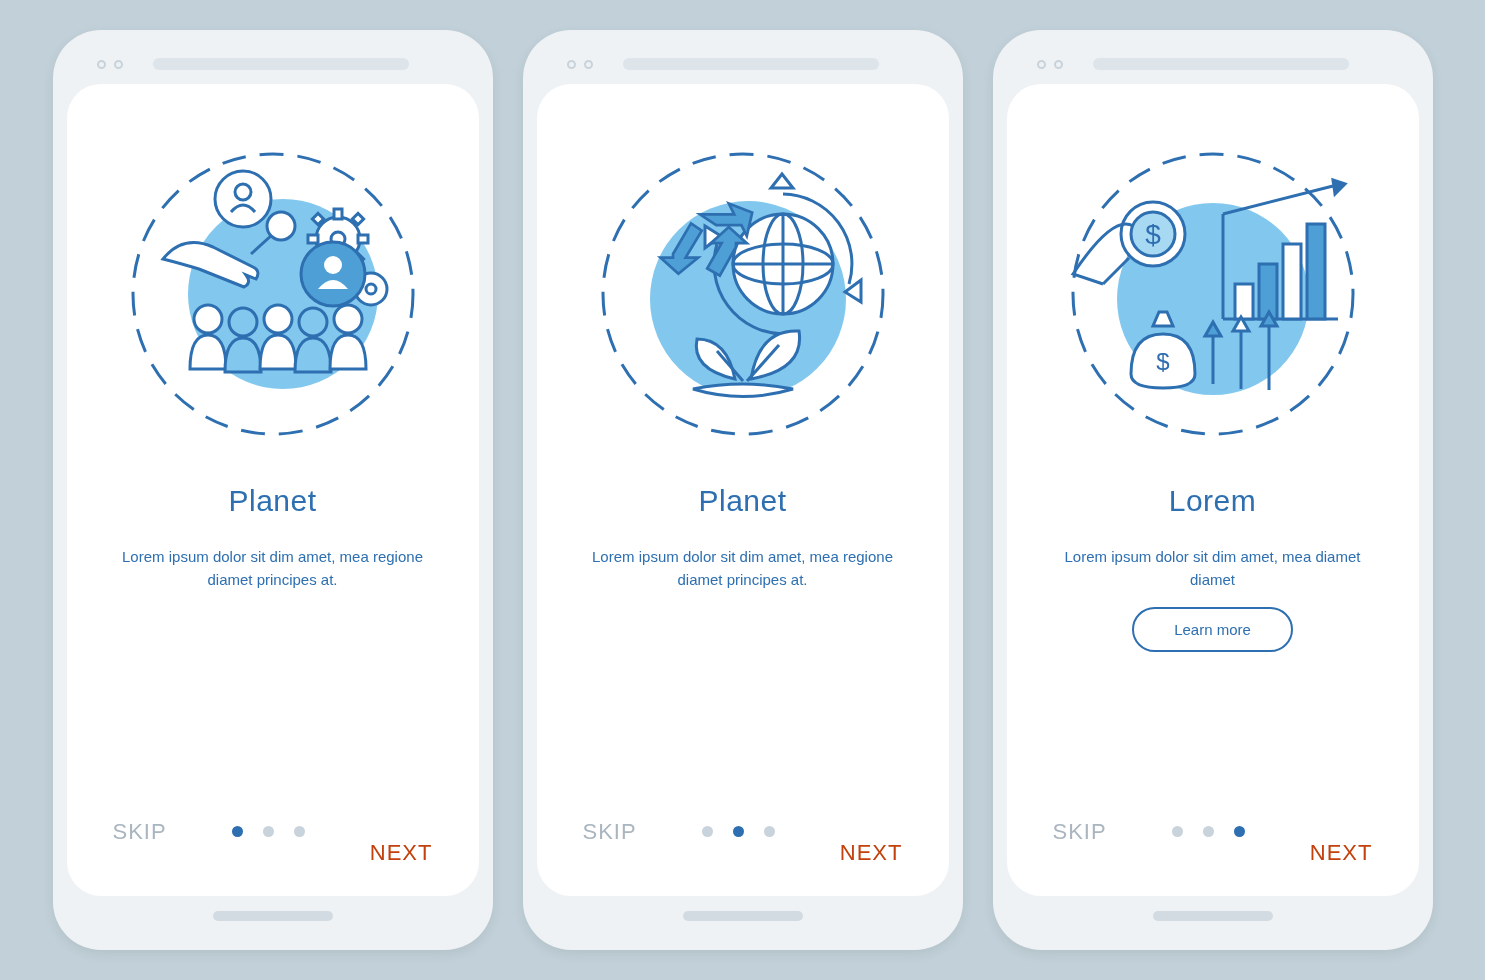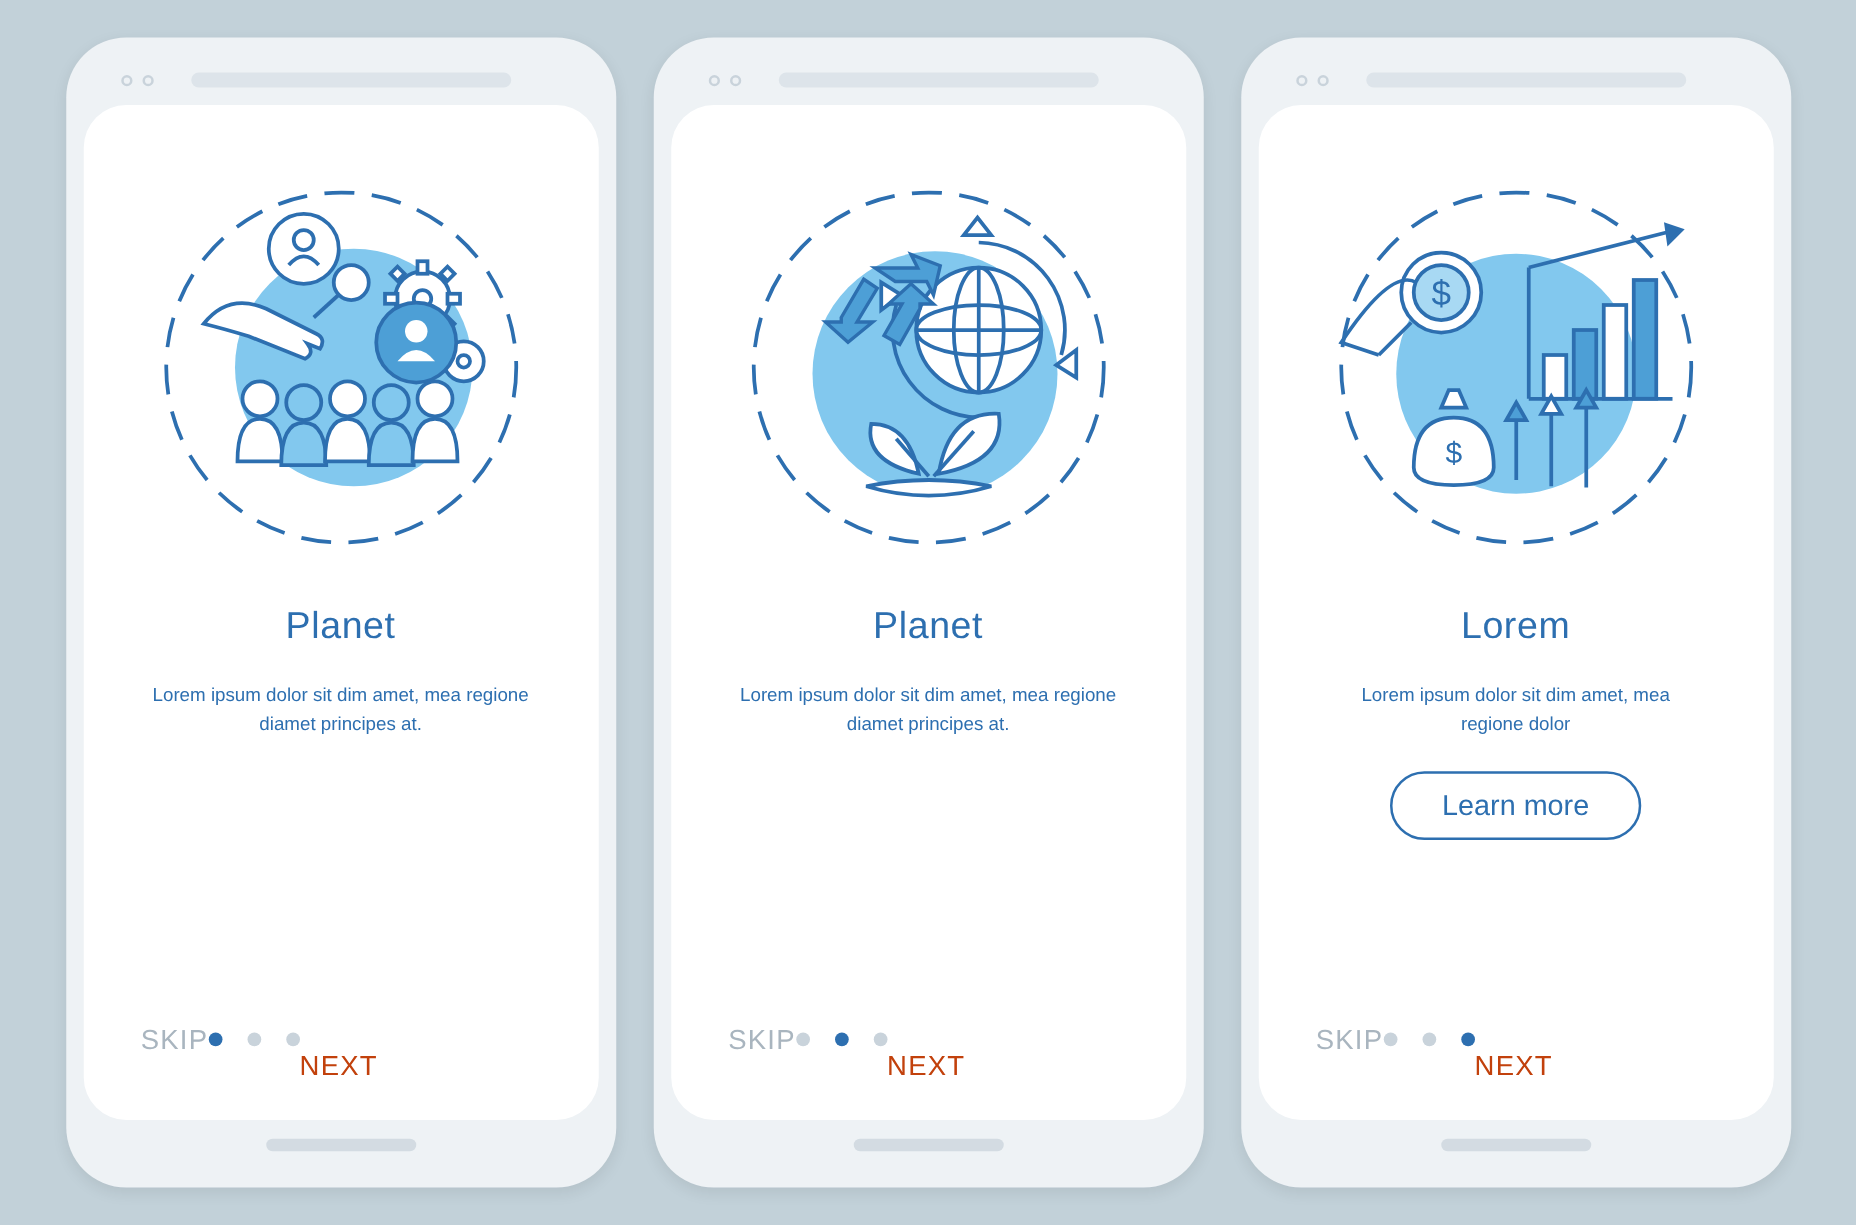--- a/index.html
+++ b/index.html
@@ -73,34 +73,35 @@
   .body {
     color: #2d6fb0;
     font-size: 15px;
     line-height: 1.5;
     text-align: center;
     max-width: 320px;
     font-weight: 400;
   }
   .body.short { max-width: 300px; }
   .learn-btn {
-    margin-top: 26px;
+    margin-top: 16px;
     border: 2.5px solid #2d6fb0;
     color: #2d6fb0;
     background: transparent;
     border-radius: 999px;
     padding: 12px 40px;
-    font-size: 23px;
+    font-size: 15px;
     cursor: pointer;
   }
   .footer {
     margin-top: auto;
     width: 100%;
     display: flex;
     align-items: center;
+    justify-content: space-between;
     padding: 10px 6px 0;
   }
   .skip { color: #a9b5bf; font-size: 22px; letter-spacing: 1px; cursor:pointer; }
   .next { color: #c2410c; font-size: 22px; letter-spacing: 1px; cursor:pointer;margin-top:43px; }
   .pager { display: flex; gap: 20px; }
   .pdot { width: 11px; height: 11px; border-radius: 50%; background: #c9d3db; }
   .pdot.active { background: #2d6fb0; }
   .phone-bottom {
     height: 40px;
     display: flex;
@@ -316,21 +317,21 @@
               <polygon points="-8,-28 8,-28 0,-42" fill="#fff"></polygon>
             </g>
           <g transform="translate(206,218)">
               <line x1="0" y1="28" x2="0" y2="-38"></line>
               <polygon points="-8,-36 8,-36 0,-50"></polygon>
             </g>
         </g>
       </svg>
     </div>
     <div class="title">Lorem</div>
-    <div class="body short">Lorem ipsum dolor sit dim amet, mea regione dolor</div>
+    <div class="body short">Lorem ipsum dolor sit dim amet, mea diamet diamet</div>
     <button class="learn-btn">Learn more</button>
     <div class="footer">
       <span class="skip">SKIP</span>
       <div class="pager">
         <div class="pdot"></div>
         <div class="pdot"></div>
         <div class="pdot active"></div>
       </div>
       <span class="next">NEXT</span>
     </div>

